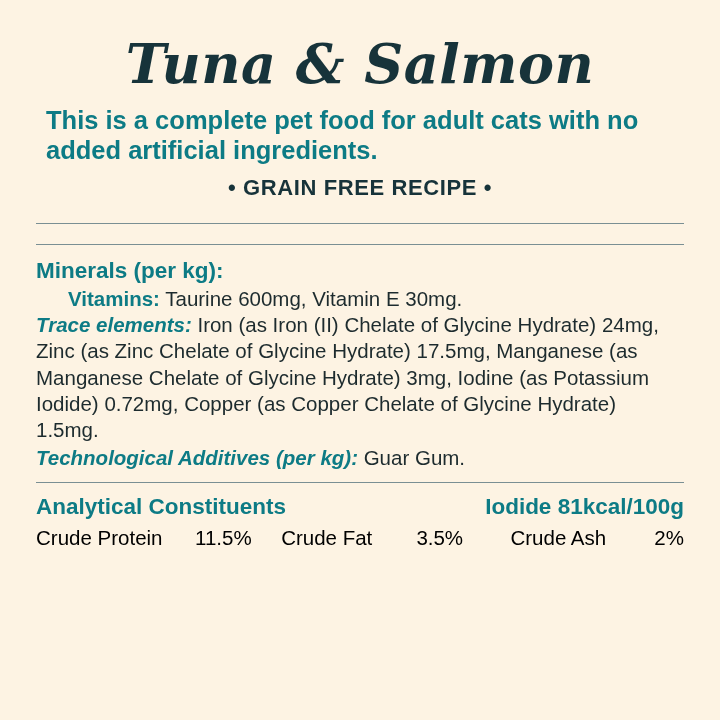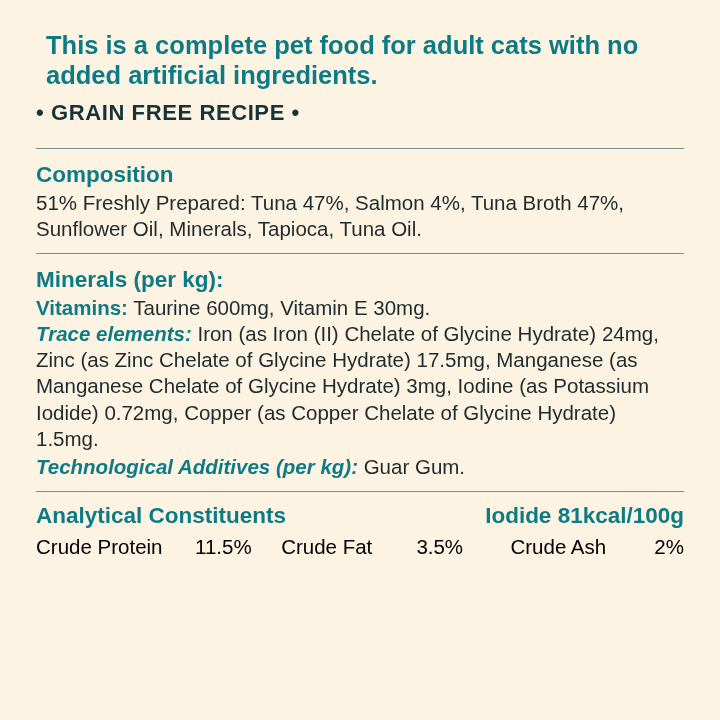--- a/index.html
+++ b/index.html
@@ -35,20 +35,21 @@
   }
   .subtitle {
     text-align: left;
     color: #0d7b85;
     font-weight: bold;
     font-size: 25.5px;
     line-height: 1.18;
     margin: 0 10px 10px 10px;
   }
   .recipe-line {
+    text-align: center;
     font-weight: bold;
     font-size: 22px;
     letter-spacing: 0.6px;
     color: #17333a;
     margin-bottom: 12px;
   }
   .rule {
     border: 0;
     border-top: 1px solid #7a8f93;
     margin: 10px 0 10px 0;
@@ -66,20 +67,21 @@
   }
   .body-text {
     font-size: 20.5px;
     line-height: 1.28;
     color: #1d2b2e;
     margin: 0;
   }
   .inline-label {
     color: #0d7b85;
     font-weight: bold;
+    margin-left: 32px;
   }
   .inline-label-italic {
     color: #0d7b85;
     font-weight: bold;
     font-style: italic;
   }
   .tech-line {
     font-size: 20.5px;
     line-height: 1.3;
     margin-top: 2px;
@@ -111,31 +113,28 @@
   .ac-val2 { width: 110px; }
   .ac-name3 { width: 160px; }
   .ac-val3 { text-align: left; }
   .spacer { flex: 1 1 auto; }
 </style>
 </head>
 <body>
 
 <div class="page">
 
+  <div class="title">Tuna &amp; Salmon</div>
 
   <div class="subtitle">This is a complete pet food for adult cats with no added artificial ingredients.</div>
 
   <div class="recipe-line">• GRAIN FREE RECIPE •</div>
 
   <hr class="rule">
 
-  <div class="section">
-    <div class="heading">Composition</div>
-    <p class="body-text">51% Freshly Prepared: Tuna 47%, Salmon 4%, Tuna Broth 47%, Sunflower Oil, Minerals, Tapioca, Tuna Oil.</p>
-  </div>
 
   <hr class="rule">
 
   <div class="section">
     <div class="heading">Minerals (per kg):</div>
     <p class="body-text">
       <span class="inline-label">Vitamins:</span><span> Taurine 600mg, Vitamin E 30mg.</span>
     </p>
     <p class="body-text">
       <span class="inline-label-italic">Trace elements:</span><span> Iron (as Iron (II) Chelate of Glycine Hydrate) 24mg, Zinc (as Zinc Chelate of Glycine Hydrate) 17.5mg, Manganese (as Manganese Chelate of Glycine Hydrate) 3mg, Iodine (as Potassium Iodide) 0.72mg, Copper (as Copper Chelate of Glycine Hydrate) 1.5mg.</span>

